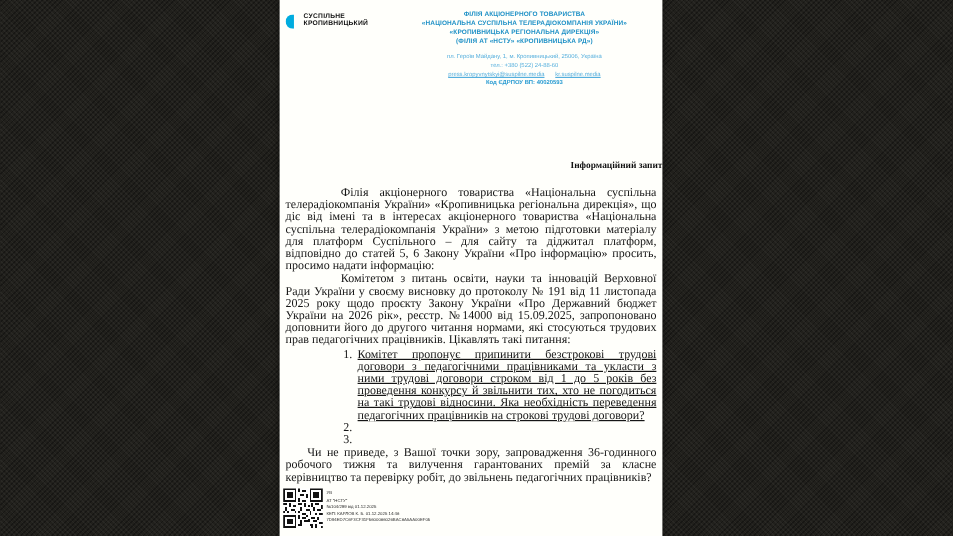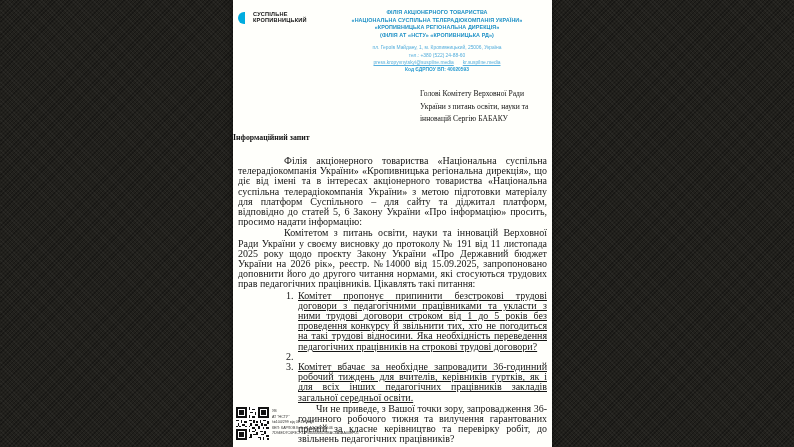--- a/index.html
+++ b/index.html
@@ -37,33 +37,33 @@
   .lh-contacts{margin-top:5px;font-size:4.9px;line-height:7.2px;color:#54aedd;}
   .lh-links a{color:#54aedd;text-decoration:underline;cursor:pointer;}
   .lh-links .gap{display:inline-block;width:9px;}
   .lh-edrpou{font-weight:bold;color:#2a9cd2;}
   
   .recipient{
     position:absolute;left:187px;top:88px;width:132px;
     font-size:7.6px;line-height:12.6px;color:#141414;
   }
   .subject{
-    position:absolute;left:0;top:133px;width:100%;text-align:left;
+    position:absolute;left:0;top:133px;width:100%;text-align:right;
     font-size:7.8px;font-weight:bold;color:#111;
   }
   
   .body-text{
     position:absolute;left:5px;top:156px;width:309px;
     font-size:10px;line-height:10.2px;text-align:justify;color:#161616;
   }
   .para{text-indent:46px;margin:0 0 1px 0;}
   .q-item{display:flex;margin:0;}
   .q-num{flex:0 0 12px;margin-left:48px;text-align:left;}
   .q-text{flex:1;text-align:justify;text-decoration:underline;}
-  .q-followup{margin-left:60px;text-indent:18px;text-align:justify;margin-top:1px;}
+  .q-followup{text-indent:18px;text-align:justify;margin-top:1px;}
   
   .stamp{position:absolute;left:3px;top:407px;display:flex;gap:3px;}
   .qr{width:33px;height:33px;flex:0 0 auto;}
   .stamp-lines{
     font-family:"Liberation Sans", sans-serif;
     font-size:3.6px;line-height:5.6px;color:#2c2c2c;padding-top:2px;white-space:nowrap;
   }
 </style>
 </head>
 <body>
@@ -88,42 +88,36 @@
     <div class="lh-contacts" style="color: rgb(84, 174, 221);">
       <div>пл. Героїв Майдану, 1, м. Кропивницький, 25006, Україна</div>
       <div>тел.: +380 (522) 24-88-60</div>
       <div class="lh-links">
         <a>press.kropyvnytskyi@suspilne.media</a><span class="gap"></span><a>kr.suspilne.media</a>
       </div>
       <div class="lh-edrpou">Код ЄДРПОУ ВП: 40020593</div>
     </div>
   </div>
 
-  <div class="recipient">
-    <div>Голові Комітету Верховної Ради</div>
-    <div>України з питань освіти, науки та</div>
-    <div>інновацій Сергію БАБАКУ</div>
-  </div>
 
   <div class="subject">Інформаційний запит</div>
 
   <div class="body-text">
     <p class="para">Філія акціонерного товариства «Національна суспільна телерадіокомпанія України» «Кропивницька регіональна дирекція», що діє від імені та в інтересах акціонерного товариства «Національна суспільна телерадіокомпанія України» з метою підготовки матеріалу для платформ Суспільного – для сайту та діджитал платформ, відповідно до статей 5, 6 Закону України «Про інформацію» просить, просимо надати інформацію:</p>
     <p class="para">Комітетом з питань освіти, науки та інновацій Верховної Ради України у своєму висновку до протоколу № 191 від 11 листопада 2025 року щодо проєкту Закону України «Про Державний бюджет України на 2026 рік», реєстр. №14000 від 15.09.2025, запропоновано доповнити його до другого читання нормами, які стосуються трудових прав педагогічних працівників. Цікавлять такі питання:</p>
 
     <div class="q-item">
       <span class="q-num">1.</span>
       <span class="q-text">Комітет пропонує припинити безстрокові трудові договори з педагогічними працівниками та укласти з ними трудові договори строком від 1 до 5 років без проведення конкурсу й звільнити тих, хто не погодиться на такі трудові відносини. Яка необхідність переведення педагогічних працівників на строкові трудові договори?</span>
     </div>
     <div class="q-item">
       <span class="q-num">2.</span>
     </div>
     <div class="q-item">
       <span class="q-num">3.</span>
-      <span class="q-text">Комітет вбачає за необхідне запровадити 36-годинний робочий тиждень для вчителів, керівників гуртків, як і для всіх інших педагогічних працівників закладів загальної середньої освіти.</span>
     </div>
     <div class="q-followup">Чи не приведе, з Вашої точки зору, запровадження 36-годинного робочого тижня та вилучення гарантованих премій за класне керівництво та перевірку робіт, до звільнень педагогічних працівників?</div>
   </div>
 
   <div class="stamp">
     <svg class="qr" viewBox="0 0 21 21" shape-rendering="crispEdges">
       <rect width="21" height="21" fill="#fff"></rect>
       <g fill="#111">
         <rect x="0" y="0" width="7" height="7"></rect>
           <rect x="14" y="0" width="7" height="7"></rect>

